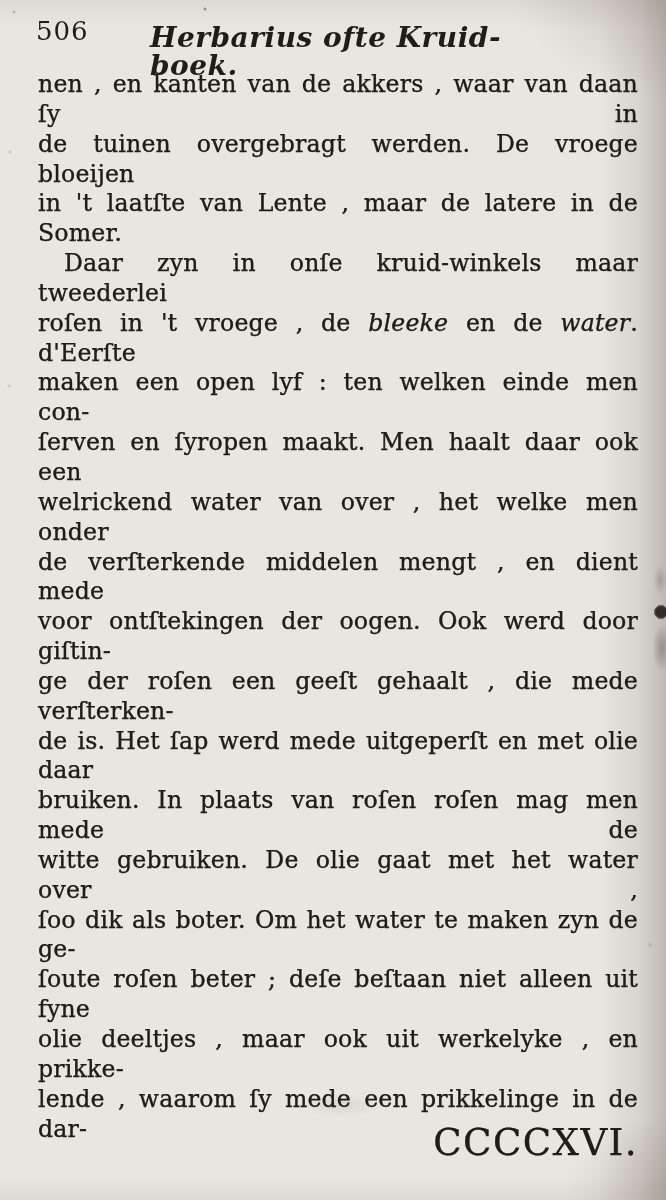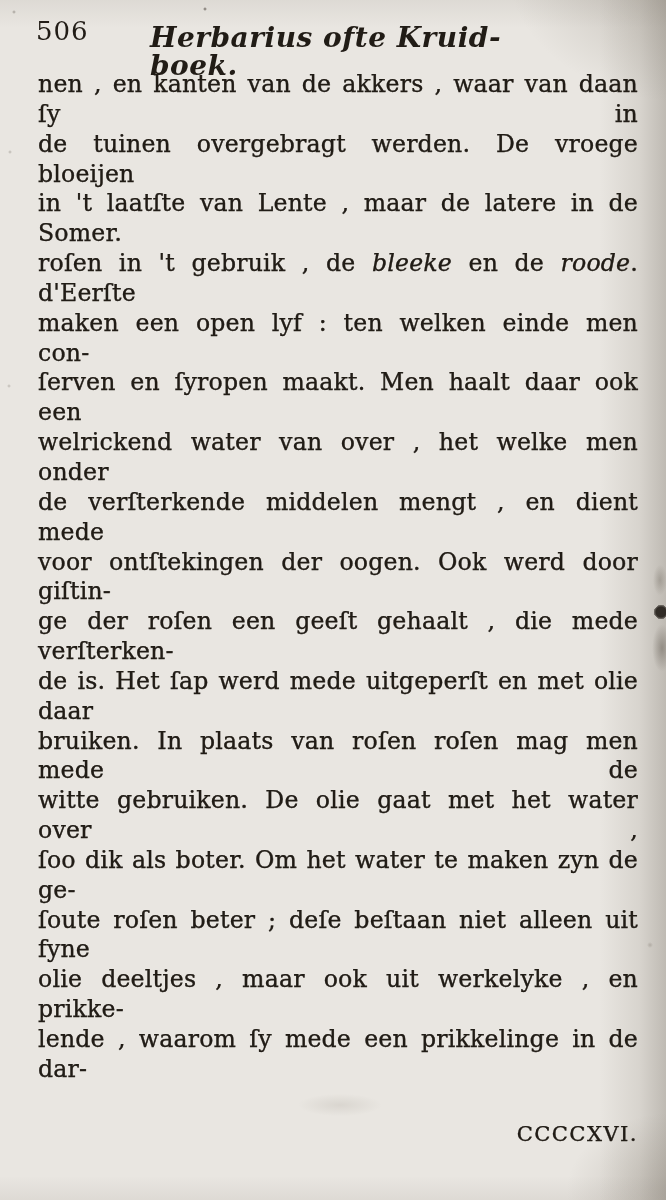--- a/index.html
+++ b/index.html
@@ -52,41 +52,42 @@
     letter-spacing: 0.25px;
     word-spacing: 1.5px;
     -webkit-text-stroke: 0.25px #211c16;
     text-shadow: 0.3px 0.3px 0.4px rgba(33,28,22,0.45);
   }
   .line { text-align: justify; text-align-last: justify; white-space: normal; }
   .line.indent { text-indent: 26px; }
   .it { font-style: italic; margin-top: 28px; }
   .chapter-number {
     position: absolute; right: 28px; top: 1124px;
-    font-size: 21px; line-height: 1;
+    font-size: 37px; line-height: 1;
     letter-spacing: 1.5px;
     -webkit-text-stroke: 0.25px #211c16;
     text-shadow: 0.3px 0.3px 0.4px rgba(33,28,22,0.45);
   }
 </style>
 </head>
 <body>
 
 <div class="paper"></div>
 
 <div class="content">
   <div class="page-number">506</div>
 
   <div class="running-header">Herbarius ofte Kruid-boek.</div>
 
   <main class="body-text">
       <div class="line"><span>nen , en kanten van de akkers , waar van daan ſy in</span></div>
       <div class="line"><span>de tuinen overgebragt werden.  De vroege bloeijen</span></div>
       <div class="line"><span>in 't laatſte van Lente ,  maar de latere in de Somer.</span></div>
-      <div class="line"><span>roſen in 't gebruik ,  de </span><span class="it">bleeke</span><span> en de </span><span class="it">roode</span><span>.  d'Eerſte</span></div>
+      <div class="line indent"><span>Daar zyn in onſe kruid-winkels maar tweederlei</span></div>
+      <div class="line"><span>roſen in 't vroege ,  de </span><span class="it">bleeke</span><span> en de </span><span class="it">water</span><span>.  d'Eerſte</span></div>
       <div class="line"><span>maken een open lyf :  ten welken einde men con-</span></div>
       <div class="line"><span>ſerven en ſyropen maakt.  Men haalt daar ook een</span></div>
       <div class="line"><span>welrickend water van over ,  het welke men onder</span></div>
       <div class="line"><span>de verſterkende middelen mengt ,  en dient mede</span></div>
       <div class="line"><span>voor ontſtekingen der oogen. Ook werd door giſtin-</span></div>
       <div class="line"><span>ge der roſen een geeſt gehaalt ,  die mede verſterken-</span></div>
       <div class="line"><span>de is.  Het ſap werd mede uitgeperſt en met olie daar</span></div>
       <div class="line"><span>bruiken.  In plaats van roſen roſen mag men mede de</span></div>
       <div class="line"><span>witte gebruiken.  De olie gaat met het water over ,</span></div>
       <div class="line"><span>ſoo dik als boter.  Om het water te maken zyn de ge-</span></div>

